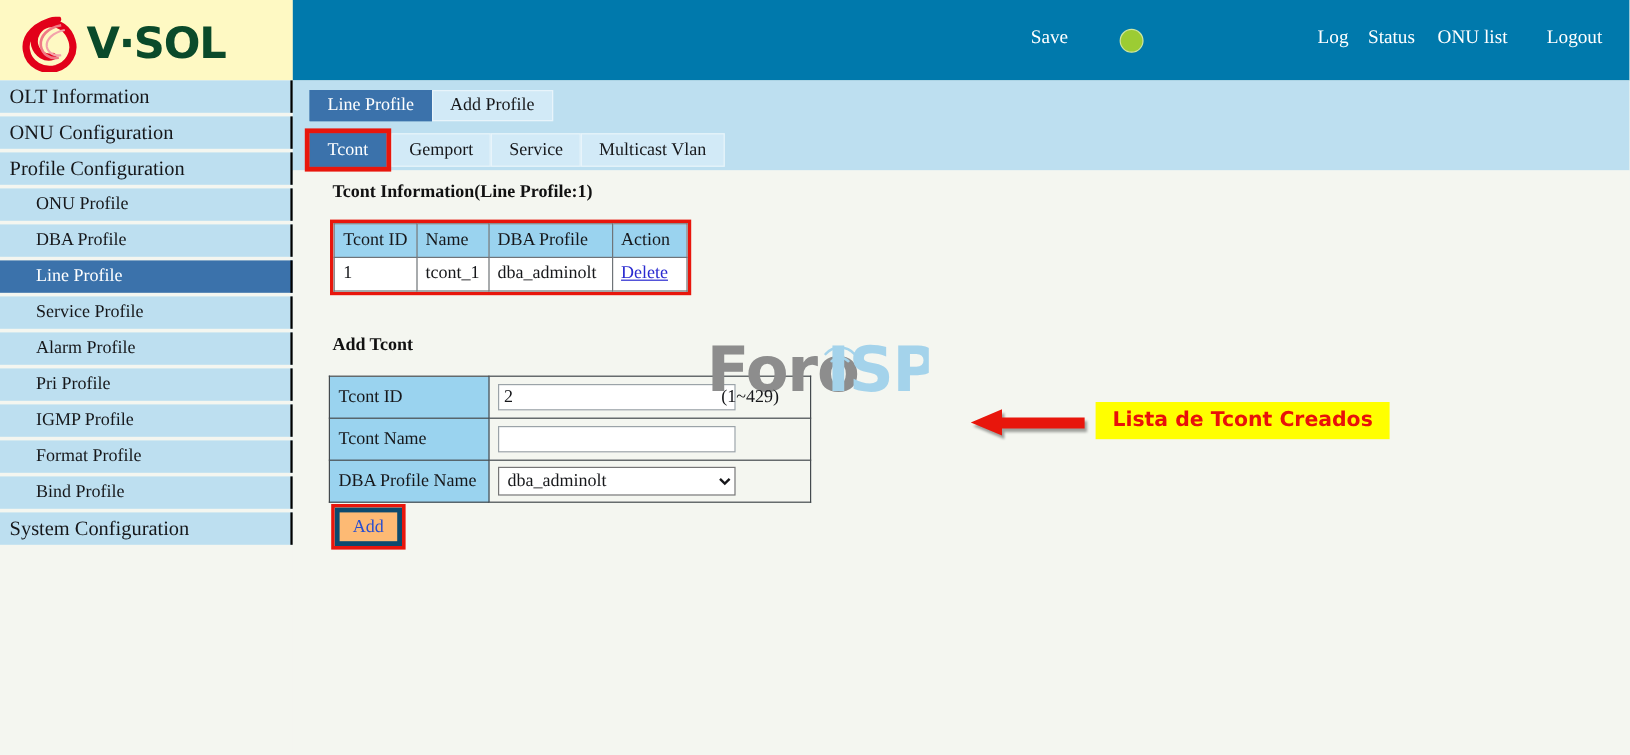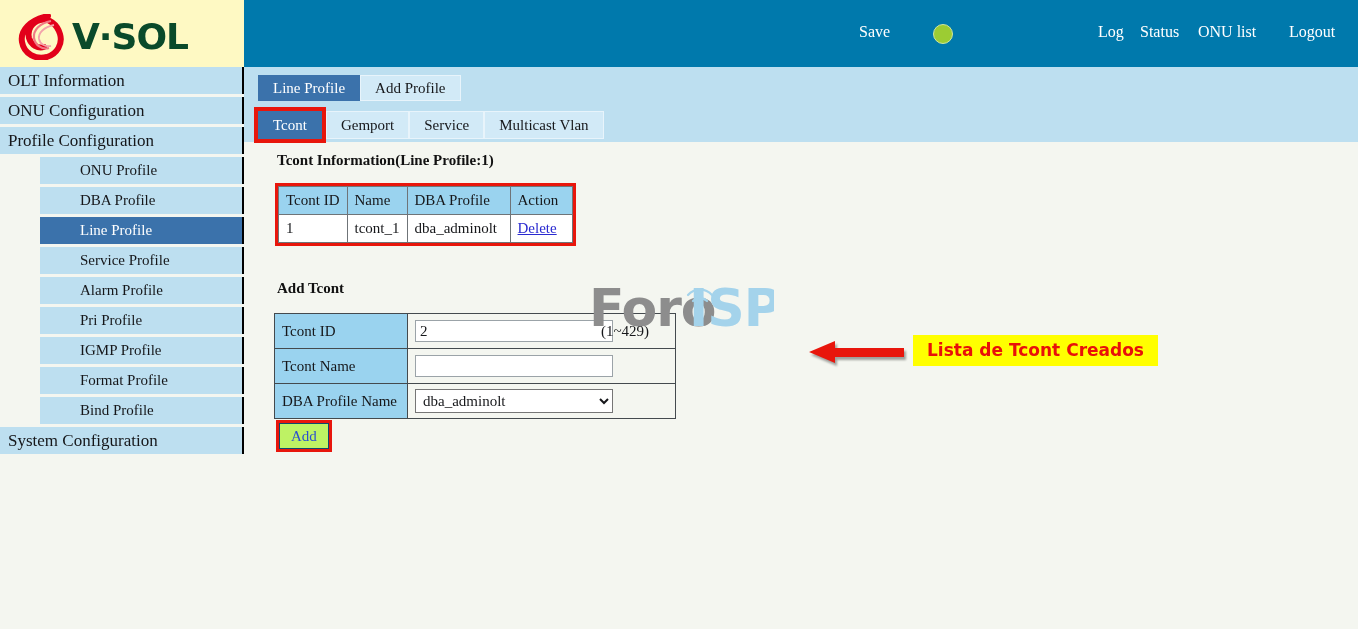--- a/index.html
+++ b/index.html
@@ -49,21 +49,21 @@
     background: #f4f6f0;
   }
   .side-item {
     height: 27px; margin-bottom: 3px;
     background: #bddff0; color: #16171a;
     display: flex; align-items: center;
     font-size: 17px; cursor: pointer;
     border-right: 2px solid #000000;
   }
   .side-item.top { padding-left: 8px; }
-  .side-item.sub { padding-left: 40px; font-size: 15px; margin-left: 40px; }
+  .side-item.sub { padding-left: 30px; font-size: 15px; }
   .side-item.active { background: #3b72ab; color: #ffffff; }
 
   
   .tabzone {
     position: absolute; left: 244px; top: 67px; width: 1114px; height: 75px;
     background: #bddff0;
   }
   .tabrow1 { position: absolute; left: 14px; top: 8px; display: flex; }
   .tabrow2 { position: absolute; left: 14px; top: 44px; display: flex; }
   .tab {
@@ -137,21 +137,21 @@
   .hint {
     position: absolute; left: 601px; top: 323px;
     font-size: 15px; color: #16171a; z-index: 3; white-space: nowrap;
   }
   .addbtn-hl {
     position: absolute; left: 276px; top: 420px;
     border: 3px solid #e8160c; padding: 0; line-height: 0;
   }
   button.addbtn {
     font-family: "Liberation Serif", serif; font-size: 15px; color: #2a4fd0;
-    background: #bef264; border: 1px solid #0c4a6e;
+    background: #fdba74; border: 4px solid #0c4a6e;
     padding: 3px 11px; cursor: pointer; line-height: 1.2;
   }
 </style>
 </head>
 <body>
 
 <div id="root">
 
   <div class="logo-pane">
     <div class="logo-wrap">

